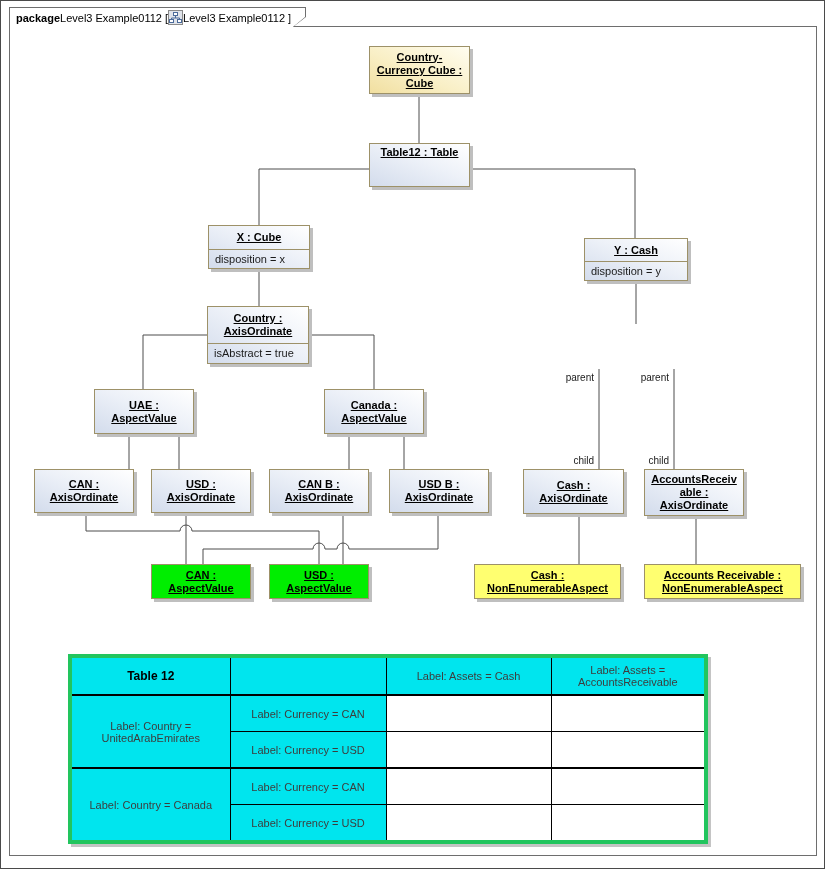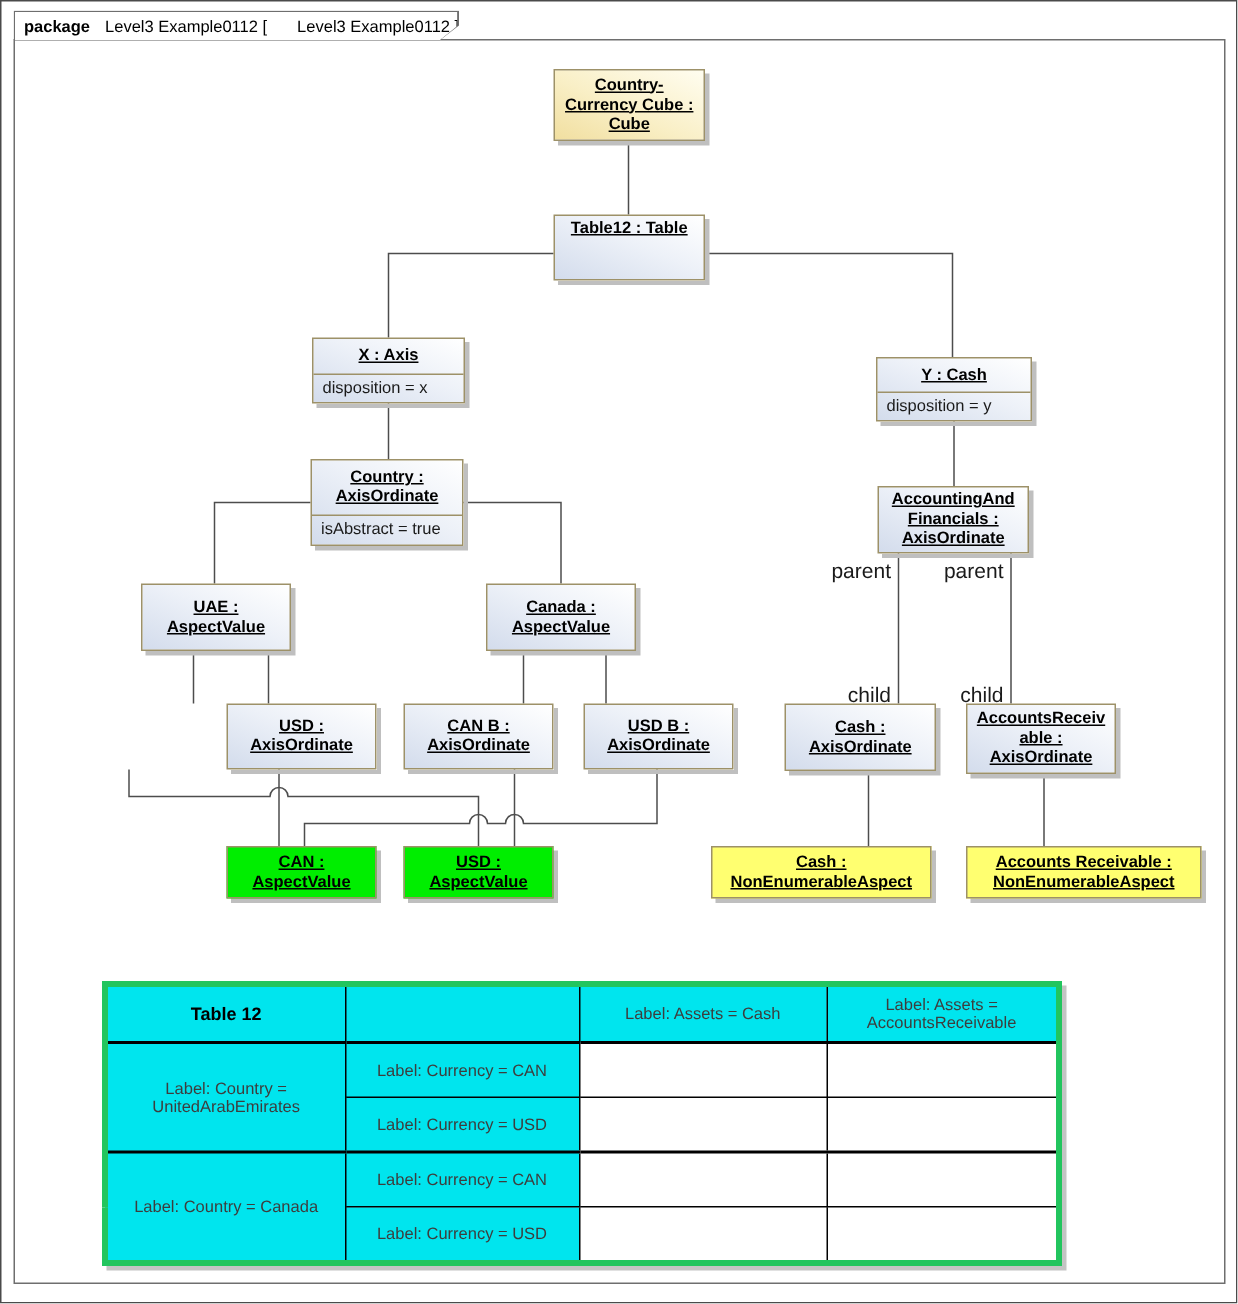--- a/index.html
+++ b/index.html
@@ -13,21 +13,21 @@
     position:absolute;left:8px;top:25px;width:808px;height:830px;
     border:1px solid #6e6e6e;box-sizing:border-box;background:transparent;
   }
   .frame-tab{
     position:absolute;left:8px;top:6px;width:297px;height:20px;background:#6e6e6e;
     clip-path:polygon(0 0,100% 0,100% 50%,calc(100% - 13px) 100%,0 100%);
   }
   .frame-tab-inner{
     position:absolute;left:1px;top:1px;width:295px;height:19px;background:#ffffff;
     clip-path:polygon(0 0,100% 0,100% 48%,calc(100% - 12px) 100%,0 100%);
-    display:flex;align-items:center;gap:10px;padding-left:6px;box-sizing:border-box;
+    display:flex;align-items:center;gap:0;padding-left:6px;box-sizing:border-box;
     font-size:11px;white-space:nowrap;
   }
   .frame-tab-inner .kw{font-weight:bold;}
   
   .node{
     position:absolute;box-sizing:border-box;border:1px solid #9d9168;
     background:linear-gradient(to top right,#d3dcec 0%,#edf1f8 55%,#ffffff 100%);
     box-shadow:3px 3px 0 #bfbfbf;
     display:flex;flex-direction:column;justify-content:center;
     font-size:11px;line-height:13px;
@@ -44,21 +44,21 @@
     padding:2px 6px;font-weight:normal;color:#1a1a1a;
   }
   .node.cream{background:linear-gradient(to top right,#f1dfa0 0%,#f9efc6 45%,#fffdf0 100%);}
   .node.green{background:#00ee00;}
   .node.yellow{background:#ffff70;}
   
   .connectors{position:absolute;left:0;top:0;}
   .connectors path{fill:none;stroke:#4d4d4d;stroke-width:1;}
   
   .edge-label{
-    position:absolute;font-size:14px;color:#1a1a1a;width:40px;text-align:right;
+    position:absolute;font-size:10px;color:#1a1a1a;width:40px;text-align:right;
   }
   
   .grid{
     position:absolute;left:67px;top:653px;width:636px;border-collapse:collapse;
     table-layout:fixed;font-size:11px;color:#3d3d3d;background:#fff;
     border:4px solid #22c55e;box-shadow:3px 3px 0 #c4c4c4;
   }
   .grid td{border:1px solid #000;text-align:center;vertical-align:middle;padding:1px 4px;}
   .grid td.cyan{background:#00e5ee;}
   .grid td.white{background:#ffffff;}
@@ -112,46 +112,46 @@
 
   <div class="node cream" style="left:368px;top:45px;width:101px;height:48px">
     <div class="node-title">Country-Currency Cube : Cube</div>
   </div>
 
   <div class="node top-align" style="left:368px;top:142px;width:101px;height:44px">
     <div class="node-title">Table12 : Table</div>
   </div>
 
   <div class="node two-comp" style="left:207px;top:224px;width:102px;height:44px">
-    <div class="node-title" style="height:19px">X : Axis</div>
+    <div class="node-title" style="height:19px">X : Cube</div>
     <div class="node-attr">disposition = x</div>
   </div>
 
   <div class="node two-comp" style="left:583px;top:237px;width:104px;height:43px">
     <div class="node-title" style="height:18px">Y : Cash</div>
     <div class="node-attr">disposition = y</div>
   </div>
 
   <div class="node two-comp" style="left:206px;top:305px;width:102px;height:58px">
     <div class="node-title" style="height:32px">Country : AxisOrdinate</div>
     <div class="node-attr">isAbstract = true</div>
   </div>
 
-  <div class="node" style="left:584px;top:323px;width:101px;height:45px">
-    <div class="node-title" style="padding:1px 3px">AccountingAnd Financials : AxisOrdinate</div>
-  </div>
 
   <div class="node" style="left:93px;top:388px;width:100px;height:45px">
     <div class="node-title">UAE : AspectValue</div>
   </div>
 
   <div class="node" style="left:323px;top:388px;width:100px;height:45px">
     <div class="node-title">Canada : AspectValue</div>
   </div>
 
+  <div class="node" style="left:33px;top:468px;width:100px;height:44px">
+    <div class="node-title">CAN : AxisOrdinate</div>
+  </div>
 
   <div class="node" style="left:150px;top:468px;width:100px;height:44px">
     <div class="node-title">USD : AxisOrdinate</div>
   </div>
 
   <div class="node" style="left:268px;top:468px;width:100px;height:44px">
     <div class="node-title">CAN B : AxisOrdinate</div>
   </div>
 
   <div class="node" style="left:522px;top:468px;width:101px;height:45px">

